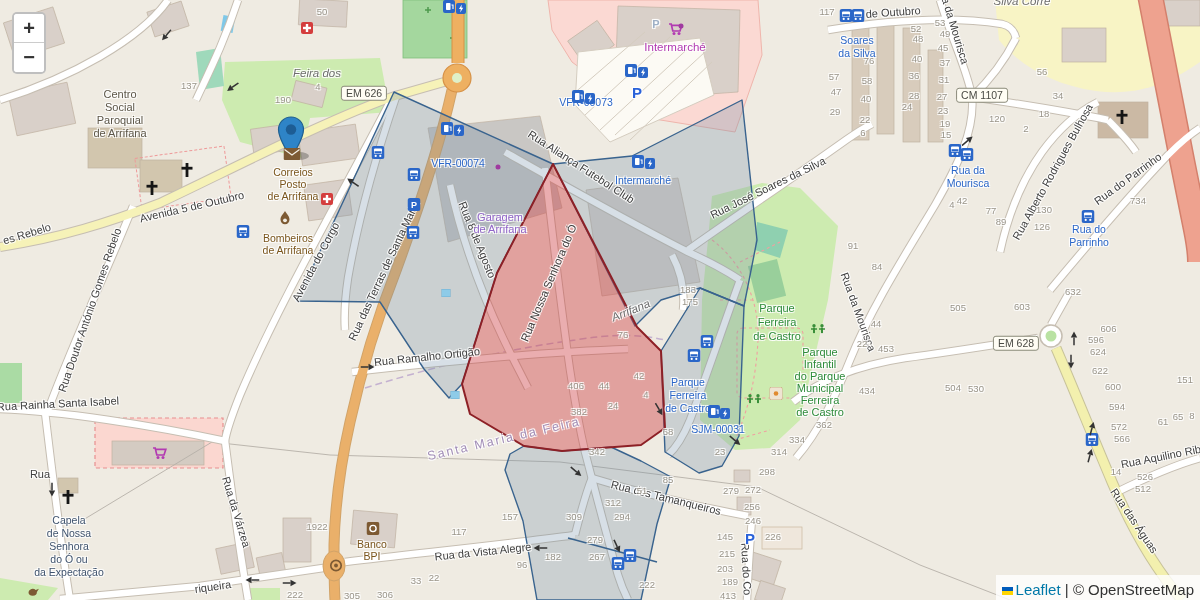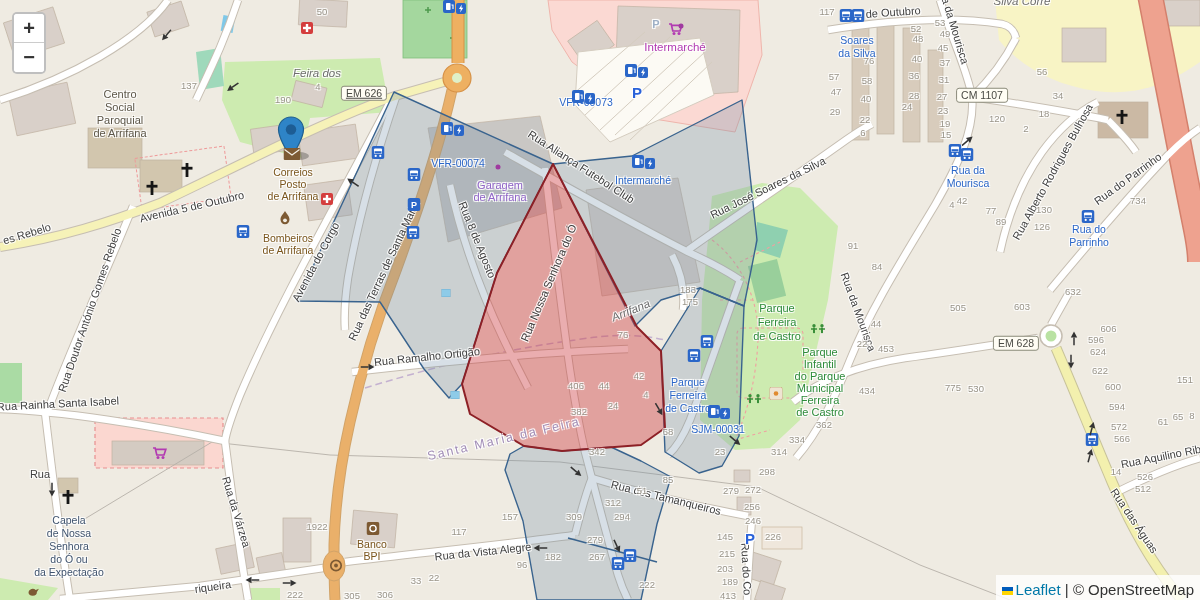--- a/index.html
+++ b/index.html
@@ -11,21 +11,21 @@
        text-shadow:-1px -1px 0 rgba(255,255,255,.85),1px -1px 0 rgba(255,255,255,.85),
                    -1px 1px 0 rgba(255,255,255,.85),1px 1px 0 rgba(255,255,255,.85),0 0 3px rgba(255,255,255,.7);}
   .road{font-size:11px;color:#404040;}
   .num{font-size:9.5px;color:#999489;}
   .place{font-size:11.5px;color:#6e6e6e;font-style:italic;}
   .boundary{font-size:12.5px;color:#a38fb8;letter-spacing:2px;}
   .park{font-size:11px;color:#2e8b3a;}
   .poi{font-size:10.5px;color:#7a551c;}
   .church{font-size:10.5px;color:#3f536e;}
   .community{font-size:11px;color:#5c5648;}
-  .purple{font-size:11px;color:#9064c8;}
+  .purple{font-size:11px;color:#9064c8;margin-top:32px;}
   .magenta{font-size:11.5px;color:#b23ab2;}
   .transit{font-size:10.5px;color:#2a66c8;}
   .pbig{font-size:15px;font-weight:bold;color:#2a62d9;}
   .psmall{font-size:11px;font-weight:bold;color:#9fb0c6;}
   .shield{font-size:10.5px;color:#4a4a44;background:#fffdf4;border:1.5px solid #8a8a7a;
           border-radius:3px;padding:1px 4px;text-shadow:none;}
   .icon{position:absolute;pointer-events:none;}
   
   #zoomctl{position:absolute;top:12px;left:12px;width:30px;border:2px solid rgba(0,0,0,.25);
            border-radius:5px;overflow:hidden;background:#fff;z-index:50;}
@@ -246,21 +246,21 @@
       <div class="lbl road" style="left: 1128px; top: 179px; transform: translate(-50%, -50%) rotate(-36deg);">Rua do Parrinho</div>
       <div class="lbl road" style="left: 666px; top: 498px; transform: translate(-50%, -50%) rotate(14deg);">Rua dos Tamanqueiros</div>
       <div class="lbl road" style="left: 483px; top: 552px; transform: translate(-50%, -50%) rotate(-6deg);">Rua da Vista Alegre</div>
       <div class="lbl road" style="left: 746px; top: 569px; transform: translate(-50%, -50%) rotate(87deg);">Rua do Co</div>
       <div class="lbl road" style="left: 236px; top: 512px; transform: translate(-50%, -50%) rotate(73deg);">Rua da Várzea</div>
       <div class="lbl road" style="left: 1134px; top: 521px; transform: translate(-50%, -50%) rotate(56deg);">Rua das Águas</div>
       <div class="lbl road" style="left: 1161px; top: 457px; transform: translate(-50%, -50%) rotate(-11deg);">Rua Aquilino Rib</div>
       <div class="lbl road" style="left: 886px; top: 13px; transform: translate(-50%, -50%) rotate(-4deg);">11 de Outubro</div>
       <div class="lbl road" style="left: 213px; top: 587px; transform: translate(-50%, -50%) rotate(-8deg);">riqueira</div>
       <div class="lbl shield" style="left: 982px; top: 95px; transform: translate(-50%, -50%) rotate(0deg);">CM 1107</div>
-      <div class="lbl shield" style="left: 364px; top: 93px; transform: translate(-50%, -50%) rotate(0deg); text-decoration: underline;">EM 626</div>
+      <div class="lbl shield" style="left: 364px; top: 93px; transform: translate(-50%, -50%) rotate(0deg);">EM 626</div>
       <div class="lbl shield" style="left: 1016px; top: 343px; transform: translate(-50%, -50%) rotate(0deg);">EM 628</div>
       <div class="lbl boundary" style="left: 504px; top: 439px; transform: translate(-50%, -50%) rotate(-13deg);">Santa Maria da Feira</div>
       <div class="lbl place" style="left: 631px; top: 311px; transform: translate(-50%, -50%) rotate(-22deg);">Arrifana</div>
       <div class="lbl place" style="left: 317px; top: 74px; transform: translate(-50%, -50%) rotate(0deg);">Feira dos</div>
       <div class="lbl place" style="left: 1022px; top: 2px; transform: translate(-50%, -50%) rotate(0deg);">Silva Corre</div>
       <div class="lbl park" style="left: 777px; top: 308px; transform: translate(-50%, -50%) rotate(0deg);">Parque</div>
       <div class="lbl park" style="left: 777px; top: 322px; transform: translate(-50%, -50%) rotate(0deg);">Ferreira</div>
       <div class="lbl park" style="left: 777px; top: 336px; transform: translate(-50%, -50%) rotate(0deg);">de Castro</div>
       <div class="lbl park" style="left: 820px; top: 352px; transform: translate(-50%, -50%) rotate(0deg);">Parque</div>
       <div class="lbl park" style="left: 820px; top: 364px; transform: translate(-50%, -50%) rotate(0deg);">Infantil</div>
@@ -343,21 +343,21 @@
       <div class="lbl num" style="left: 1044px; top: 210px; transform: translate(-50%, -50%) rotate(0deg);">130</div>
       <div class="lbl num" style="left: 1042px; top: 227px; transform: translate(-50%, -50%) rotate(0deg);">126</div>
       <div class="lbl num" style="left: 1138px; top: 201px; transform: translate(-50%, -50%) rotate(0deg);">734</div>
       <div class="lbl num" style="left: 853px; top: 246px; transform: translate(-50%, -50%) rotate(0deg);">91</div>
       <div class="lbl num" style="left: 877px; top: 267px; transform: translate(-50%, -50%) rotate(0deg);">84</div>
       <div class="lbl num" style="left: 876px; top: 324px; transform: translate(-50%, -50%) rotate(0deg);">44</div>
       <div class="lbl num" style="left: 862px; top: 344px; transform: translate(-50%, -50%) rotate(0deg);">22</div>
       <div class="lbl num" style="left: 886px; top: 349px; transform: translate(-50%, -50%) rotate(0deg);">453</div>
       <div class="lbl num" style="left: 958px; top: 308px; transform: translate(-50%, -50%) rotate(0deg);">505</div>
       <div class="lbl num" style="left: 867px; top: 391px; transform: translate(-50%, -50%) rotate(0deg);">434</div>
-      <div class="lbl num" style="left: 953px; top: 388px; transform: translate(-50%, -50%) rotate(0deg);">775</div>
+      <div class="lbl num" style="left: 953px; top: 388px; transform: translate(-50%, -50%) rotate(0deg);">504</div>
       <div class="lbl num" style="left: 976px; top: 389px; transform: translate(-50%, -50%) rotate(0deg);">530</div>
       <div class="lbl num" style="left: 1022px; top: 307px; transform: translate(-50%, -50%) rotate(0deg);">603</div>
       <div class="lbl num" style="left: 1073px; top: 292px; transform: translate(-50%, -50%) rotate(0deg);">632</div>
       <div class="lbl num" style="left: 1094px; top: 329px; transform: translate(-50%, -50%) rotate(0deg); padding-left: 29px;">606</div>
       <div class="lbl num" style="left: 1096px; top: 340px; transform: translate(-50%, -50%) rotate(0deg);">596</div>
       <div class="lbl num" style="left: 1098px; top: 352px; transform: translate(-50%, -50%) rotate(0deg);">624</div>
       <div class="lbl num" style="left: 1100px; top: 371px; transform: translate(-50%, -50%) rotate(0deg);">622</div>
       <div class="lbl num" style="left: 1113px; top: 387px; transform: translate(-50%, -50%) rotate(0deg);">600</div>
       <div class="lbl num" style="left: 1117px; top: 407px; transform: translate(-50%, -50%) rotate(0deg);">594</div>
       <div class="lbl num" style="left: 1119px; top: 427px; transform: translate(-50%, -50%) rotate(0deg);">572</div>

